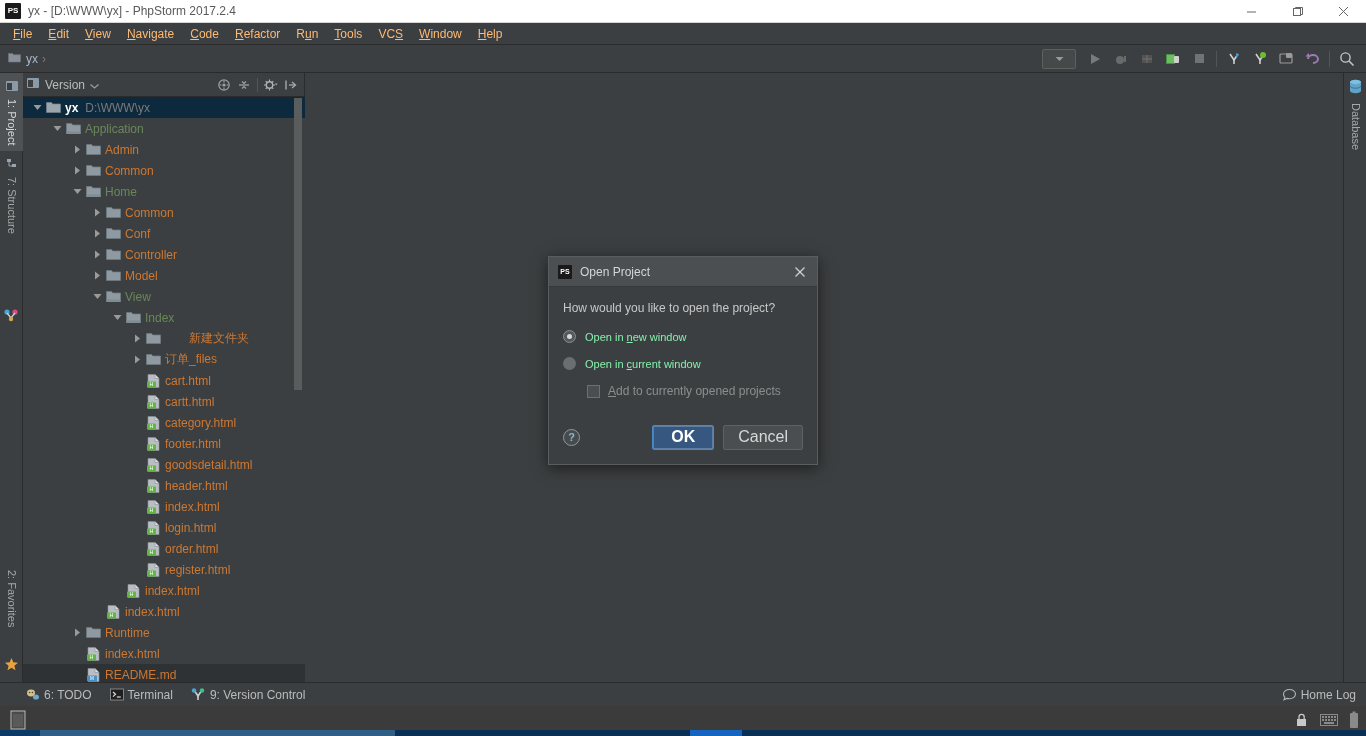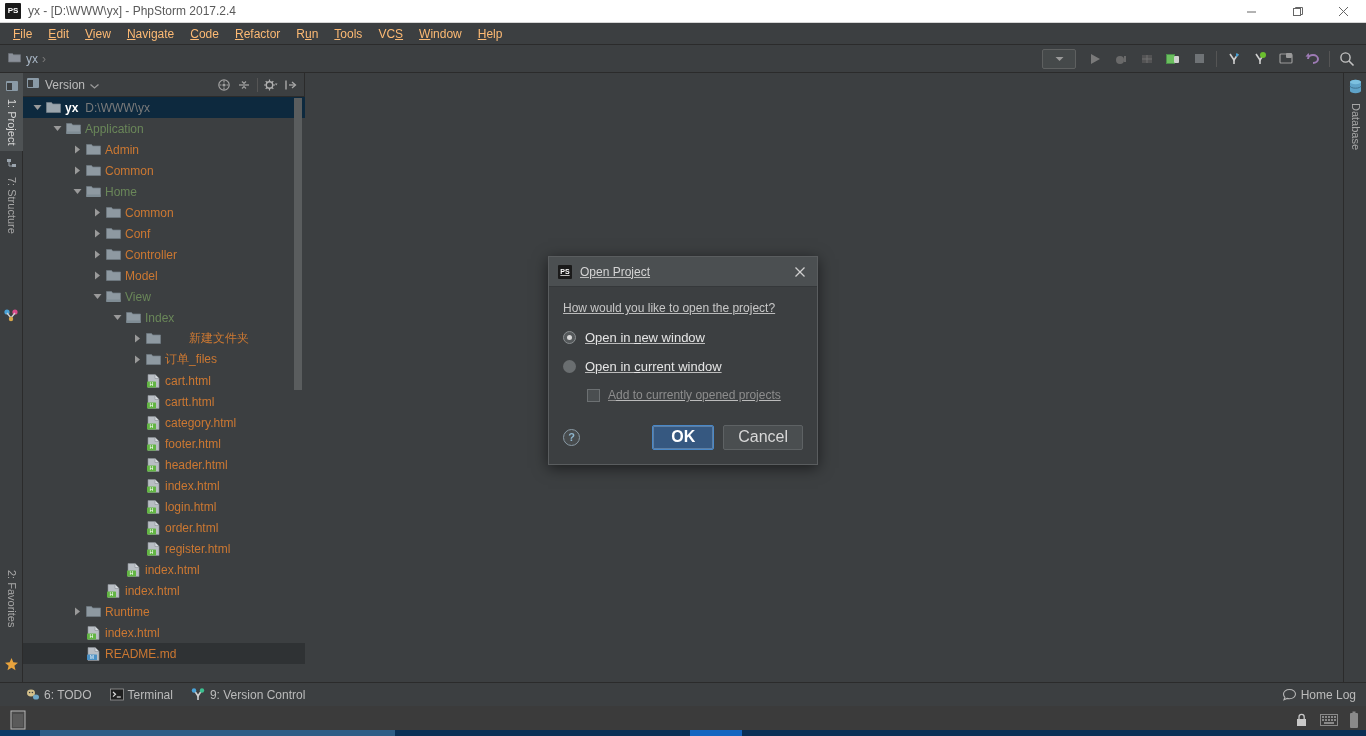--- a/index.html
+++ b/index.html
@@ -160,21 +160,21 @@
   .tb-strip { position:absolute; bottom:0; left:0; width:1366px; height:6px; }
   .tb-seg { position:absolute; bottom:0; height:6px; }
 
   
   .dlg-shadow {
     position: absolute; left: 548px; top: 256px; width: 270px; height: 209px;
     box-shadow: 0 3px 14px rgba(0,0,0,0.55);
   }
   .dialog {
     position: absolute; left: 548px; top: 256px; width: 270px; height: 209px;
-    background: #3c3f41; border: 1px solid #5a5d5f; text-decoration: underline;
+    background: #3c3f41; border: 1px solid #5a5d5f;
   }
   .dlg-title {
     height: 30px; background: #4b4f51; display:flex; align-items:center;
     padding: 0 6px 0 9px; border-bottom: 1px solid #35383a;
   }
   .dlg-title .ps-ico {
     width: 14px; height: 14px; background:#1a1a1a; color:#fff;
     font-size: 7px; font-weight:bold; line-height:14px; text-align:center;
     margin-right: 8px; border-radius:1px;
   }
@@ -183,21 +183,21 @@
   .dlg-body { padding: 14px 14px 16px 14px; position: relative; height: 177px; }
   .dlg-q { font-size: 12px; color: #c8c8c8; margin-bottom: 15px; }
   .radio-row { display:flex; align-items:center; margin-bottom: 14px; }
   .radio {
     width: 13px; height: 13px; border-radius: 50%;
     background: #6a6e70; margin-right: 9px; flex:0 0 13px;
     display:flex; align-items:center; justify-content:center;
   }
   .radio.on { background: #55595b; border: 1px solid #8a8e90; }
   .radio .dot { width: 5px; height: 5px; border-radius: 50%; background: #d8d8d8; }
-  .radio-label { font-size: 13px; color: #e5e5e5; }
+  .radio-label { font-size: 11px; color: #86efac; }
   .radio-label u { text-decoration: underline; }
   .check-row { display:flex; align-items:center; margin-left: 24px; }
   .checkbox {
     width: 13px; height: 13px; background: #4a4e50; border: 1px solid #6c7072;
     margin-right: 8px; flex: 0 0 13px;
   }
   .check-label { font-size: 12px; color: #8d8d8d; }
   .check-label u { text-decoration: underline; }
 
   .dlg-footer { position: absolute; left: 0; bottom: 10px; width: 268px; height: 34px; padding: 0 14px; display:flex; align-items:center;}
@@ -681,20 +681,33 @@
           <span class="twist"></span>
           <span class="tico">
             <svg width="15" height="14" viewBox="0 0 15 14">
               <path d="M2 0.5 h7 l4 4 v9 h-11 z" fill="#b9bec4" stroke="#8c9197" stroke-width="0.6"></path>
               <path d="M9 0.5 v4 h4" fill="#d6dade" stroke="#8c9197" stroke-width="0.6"></path>
               <rect x="1" y="7.5" width="9" height="6" rx="0.6" fill="#62b543"></rect>
               <text x="5.5" y="12.4" font-size="5.4" fill="#ffffff" text-anchor="middle" font-family="Liberation Sans">H</text>
             </svg>
           </span>
           <span class="tlabel" style="color: rgb(204, 120, 50);">footer.html</span>
+        </div>
+        <div class="trow">
+          <span style="display: inline-block; flex: 0 0 100px; width: 100px;"></span>
+          <span class="twist"></span>
+          <span class="tico">
+            <svg width="15" height="14" viewBox="0 0 15 14">
+              <path d="M2 0.5 h7 l4 4 v9 h-11 z" fill="#b9bec4" stroke="#8c9197" stroke-width="0.6"></path>
+              <path d="M9 0.5 v4 h4" fill="#d6dade" stroke="#8c9197" stroke-width="0.6"></path>
+              <rect x="1" y="7.5" width="9" height="6" rx="0.6" fill="#62b543"></rect>
+              <text x="5.5" y="12.4" font-size="5.4" fill="#ffffff" text-anchor="middle" font-family="Liberation Sans">H</text>
+            </svg>
+          </span>
+          <span class="tlabel" style="color: rgb(204, 120, 50);">goodsdetail.html</span>
         </div>
         <div class="trow">
           <span style="display: inline-block; flex: 0 0 100px; width: 100px;"></span>
           <span class="twist"></span>
           <span class="tico">
             <svg width="15" height="14" viewBox="0 0 15 14">
               <path d="M2 0.5 h7 l4 4 v9 h-11 z" fill="#b9bec4" stroke="#8c9197" stroke-width="0.6"></path>
               <path d="M9 0.5 v4 h4" fill="#d6dade" stroke="#8c9197" stroke-width="0.6"></path>
               <rect x="1" y="7.5" width="9" height="6" rx="0.6" fill="#62b543"></rect>
               <text x="5.5" y="12.4" font-size="5.4" fill="#ffffff" text-anchor="middle" font-family="Liberation Sans">H</text>

